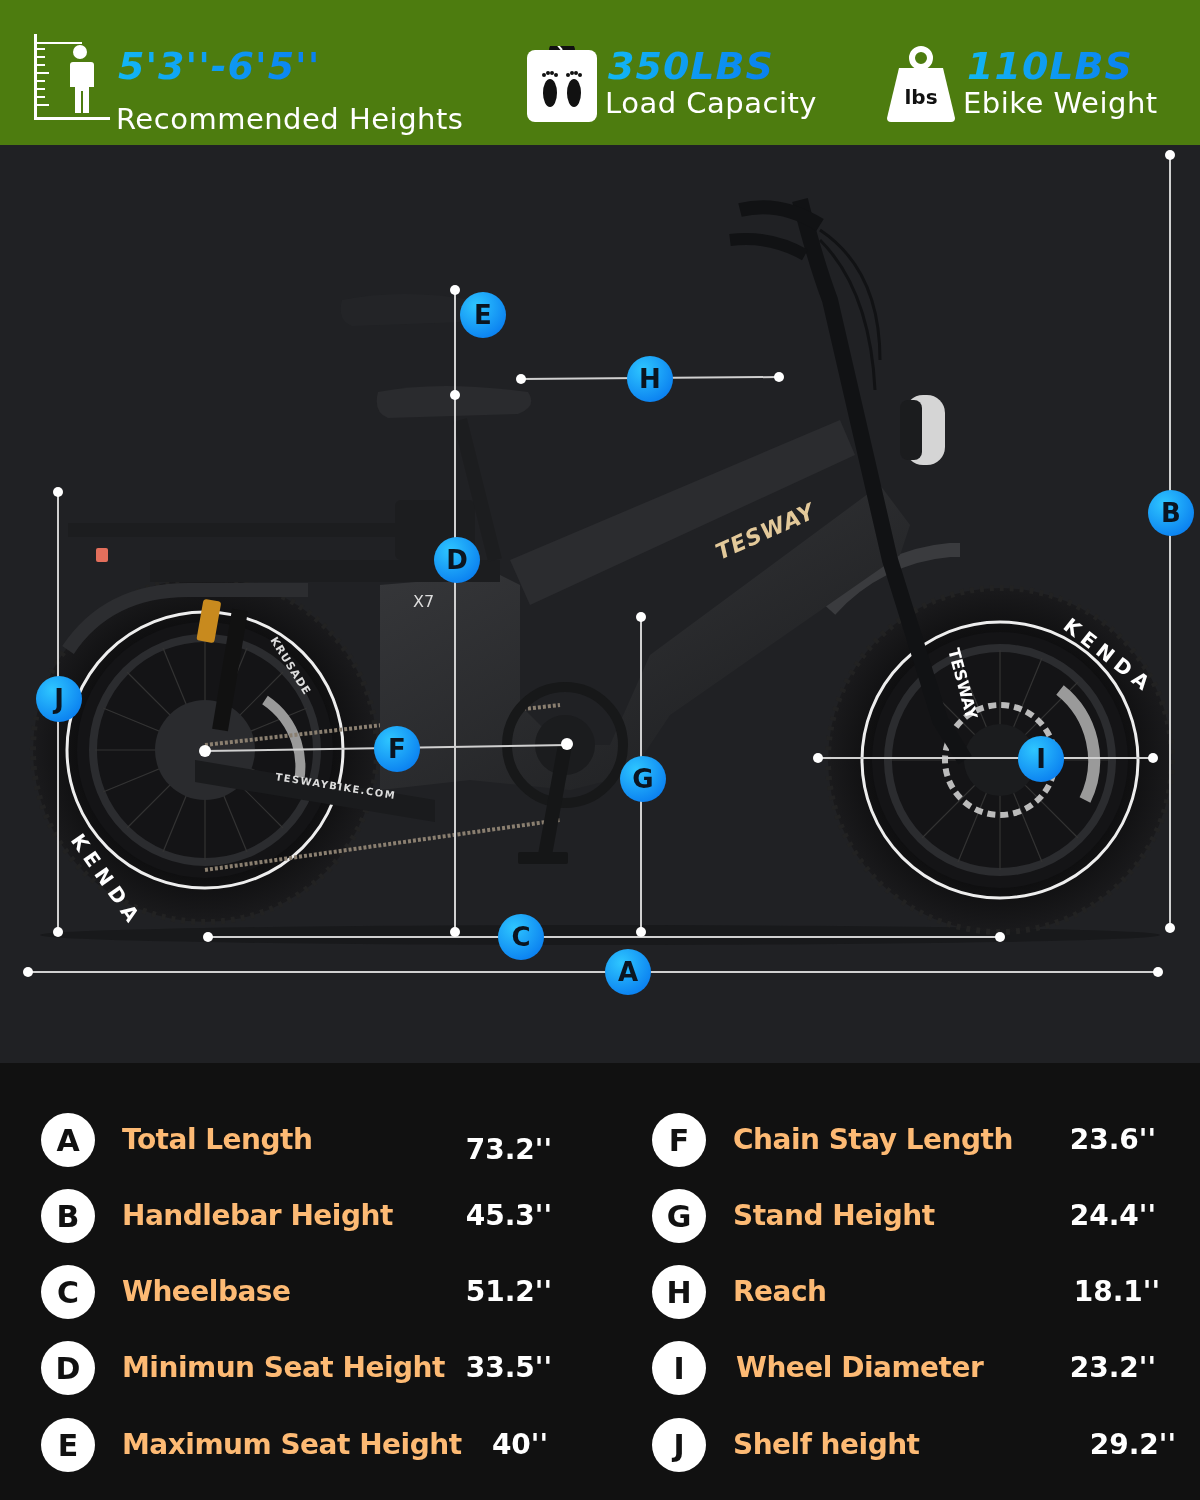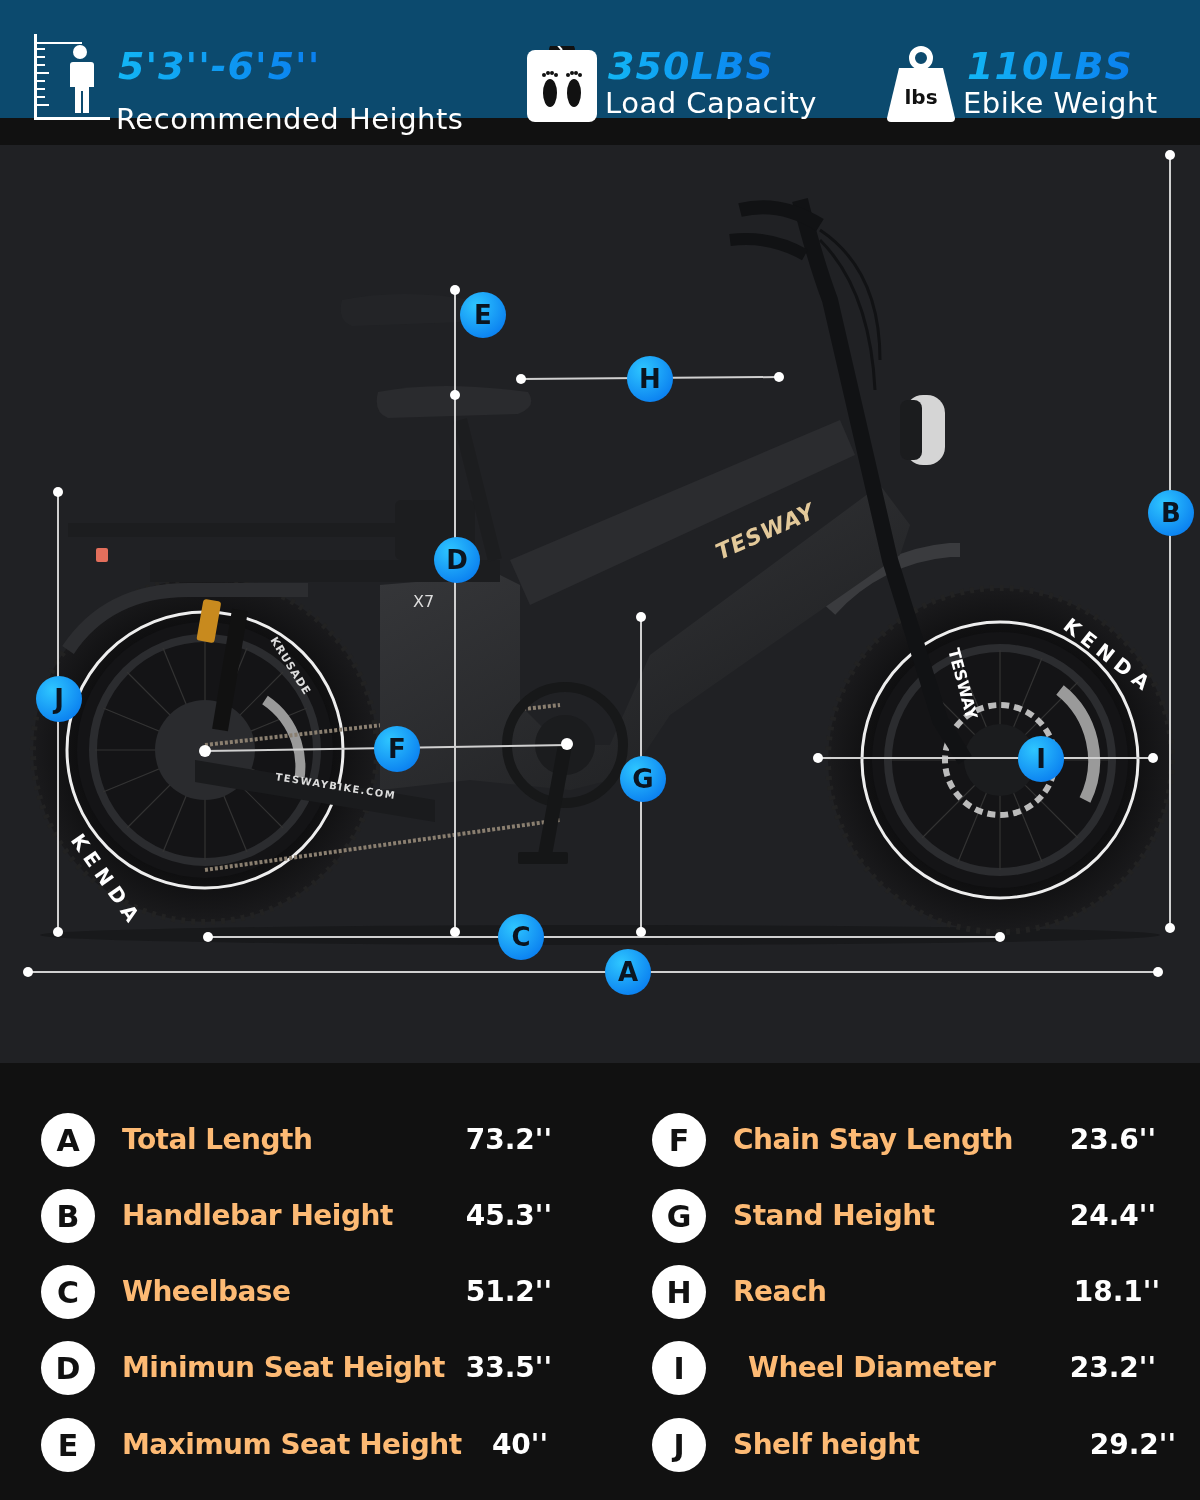--- a/index.html
+++ b/index.html
@@ -1,20 +1,20 @@
 <!DOCTYPE html>
 <html><head>
 <meta charset="utf-8">
 <style>
   * { margin: 0; padding: 0; box-sizing: border-box; }
   html, body { width: 1200px; height: 1500px; background: #111111; overflow: hidden; }
   body { font-family: "Liberation Sans", "DejaVu Sans", sans-serif; color: #fff; position: relative; }
 
   
-  .header { position: absolute; left: 0; top: 0; width: 1200px; height: 118px; background: #0c4a6e; }
+  .header { position: absolute; left: 0; top: 0; width: 1200px; height: 145px; background: #4d7c0f; }
   .stat { position: absolute; top: 30px; height: 95px; }
   .stat .ico { position: absolute; left: 0; top: 0; }
   .stat .val { position: absolute; font-family: "DejaVu Sans", sans-serif; font-weight: bold; font-style: italic; font-size: 38px; letter-spacing: 1px;
     background: linear-gradient(90deg, #12b6f5, #0a7ff0); -webkit-background-clip: text; background-clip: text; color: transparent; }
   .stat .lbl { position: absolute; font-family: "DejaVu Sans", sans-serif; font-size: 29px; color: #fff; white-space: nowrap; letter-spacing: 0.5px; }
 
   
   .diagram { position: absolute; left: 0; top: 145px; width: 1200px; height: 918px; background: #202124; overflow: hidden; }
   .diagram svg { position: absolute; left: 0; top: 0; }
   .marker { position: absolute; width: 46px; height: 46px; border-radius: 50%;
@@ -230,21 +230,21 @@
   <div class="marker" style="left:627px;top:211px;">H</div>
   <div class="marker" style="left:1018px;top:591px;">I</div>
   <div class="marker" style="left:36px;top:531px;">J</div>
 </div>
 
 <div class="specs">
 
   <div class="row" style="top:50px;left:0;width:600px;">
     <div class="badge" style="left:41px;">A</div>
     <div class="name" style="left:122px;top:10px;">Total Length</div>
-    <div class="num" style="right:48px;top:10px;">73.2''</div>
+    <div class="num" style="right:48px;top:20px;">73.2''</div>
   </div>
   <div class="row" style="top:126px;left:0;width:600px;">
     <div class="badge" style="left:41px;">B</div>
     <div class="name" style="left:122px;top:10px;">Handlebar Height</div>
     <div class="num" style="right:48px;top:10px;">45.3''</div>
   </div>
   <div class="row" style="top:202px;left:0;width:600px;">
     <div class="badge" style="left:41px;">C</div>
     <div class="name" style="left:122px;top:10px;text-align:right;">Wheelbase</div>
     <div class="num" style="right:48px;top:10px;">51.2''</div>
@@ -270,21 +270,21 @@
     <div class="name" style="left:133px;top:10px;">Stand Height</div>
     <div class="num" style="right:44px;top:10px;">24.4''</div>
   </div>
   <div class="row" style="top:202px;left:600px;width:600px;">
     <div class="badge" style="left:52px;">H</div>
     <div class="name" style="left:133px;top:10px;">Reach</div>
     <div class="num" style="right:40px;top:10px;">18.1''</div>
   </div>
   <div class="row" style="top:278px;left:600px;width:600px;">
     <div class="badge" style="left:52px;">I</div>
-    <div class="name" style="left:148px;top:10px;">Wheel Diameter</div>
+    <div class="name" style="left:136px;top:10px;">Wheel Diameter</div>
     <div class="num" style="right:44px;top:10px;">23.2''</div>
   </div>
   <div class="row" style="top:355px;left:600px;width:600px;">
     <div class="badge" style="left:52px;">J</div>
     <div class="name" style="left:133px;top:10px;">Shelf height</div>
     <div class="num" style="right:24px;top:10px;">29.2''</div>
   </div>
 </div>
 
 </body></html>

